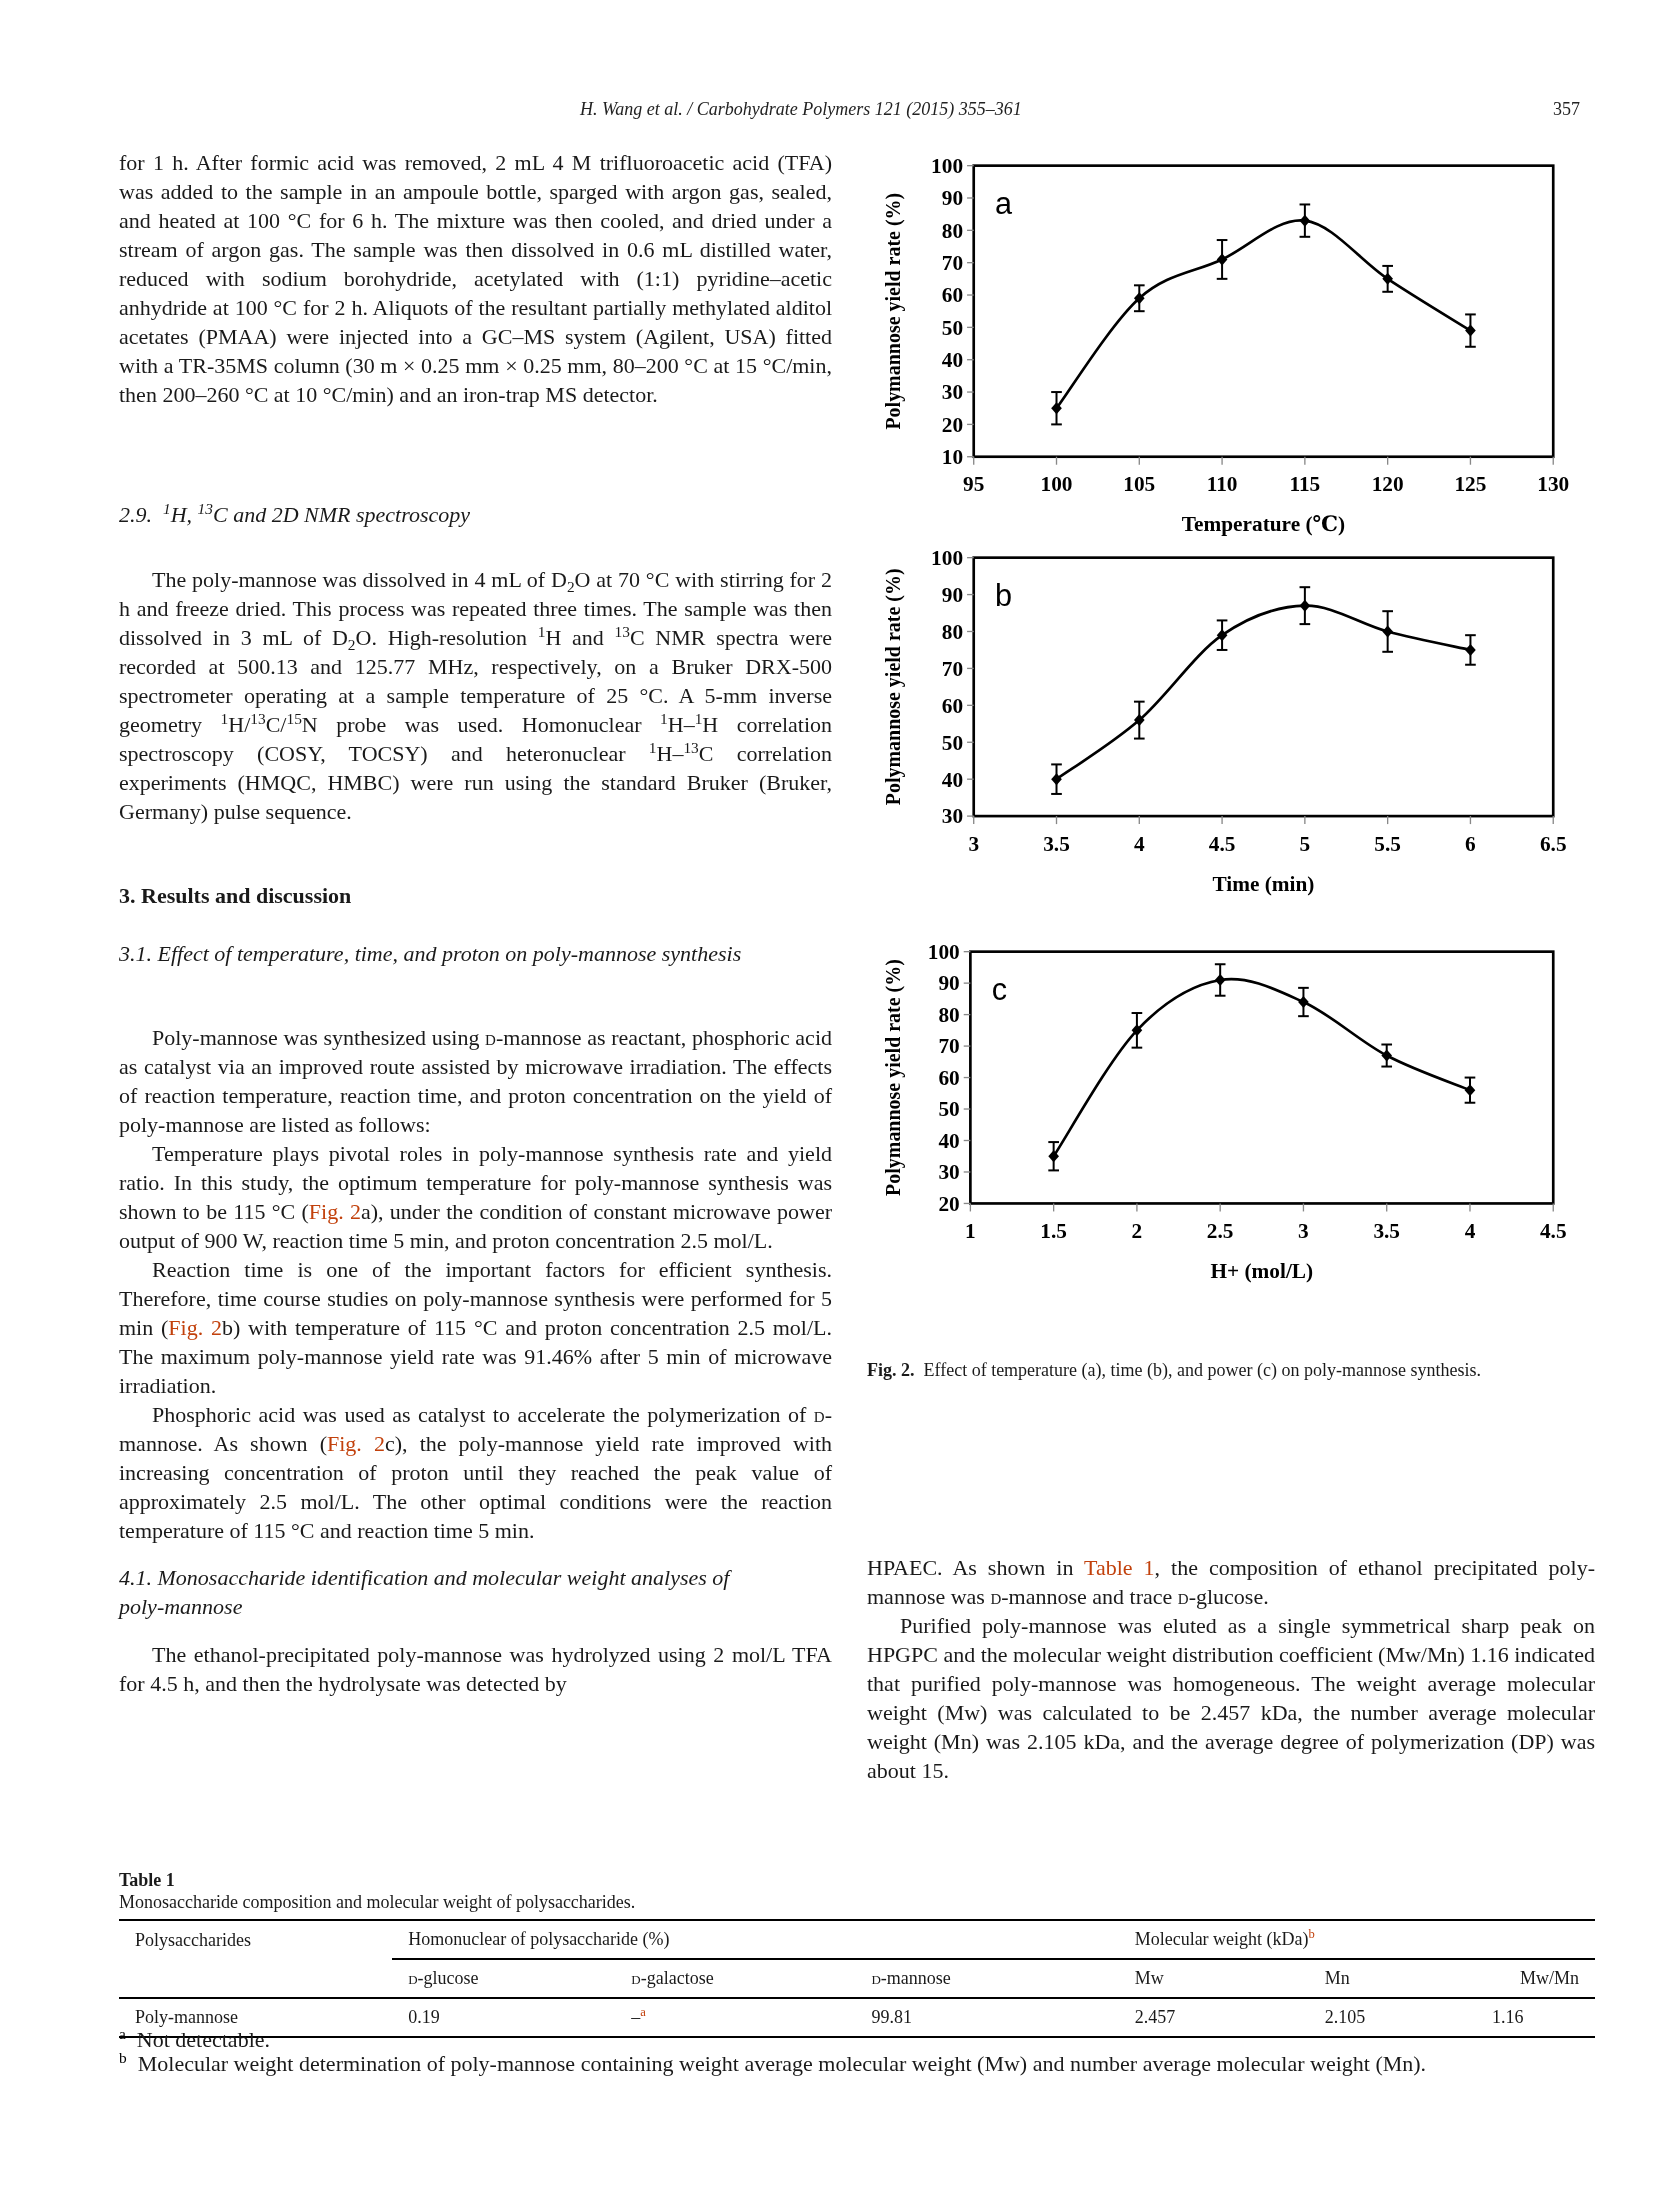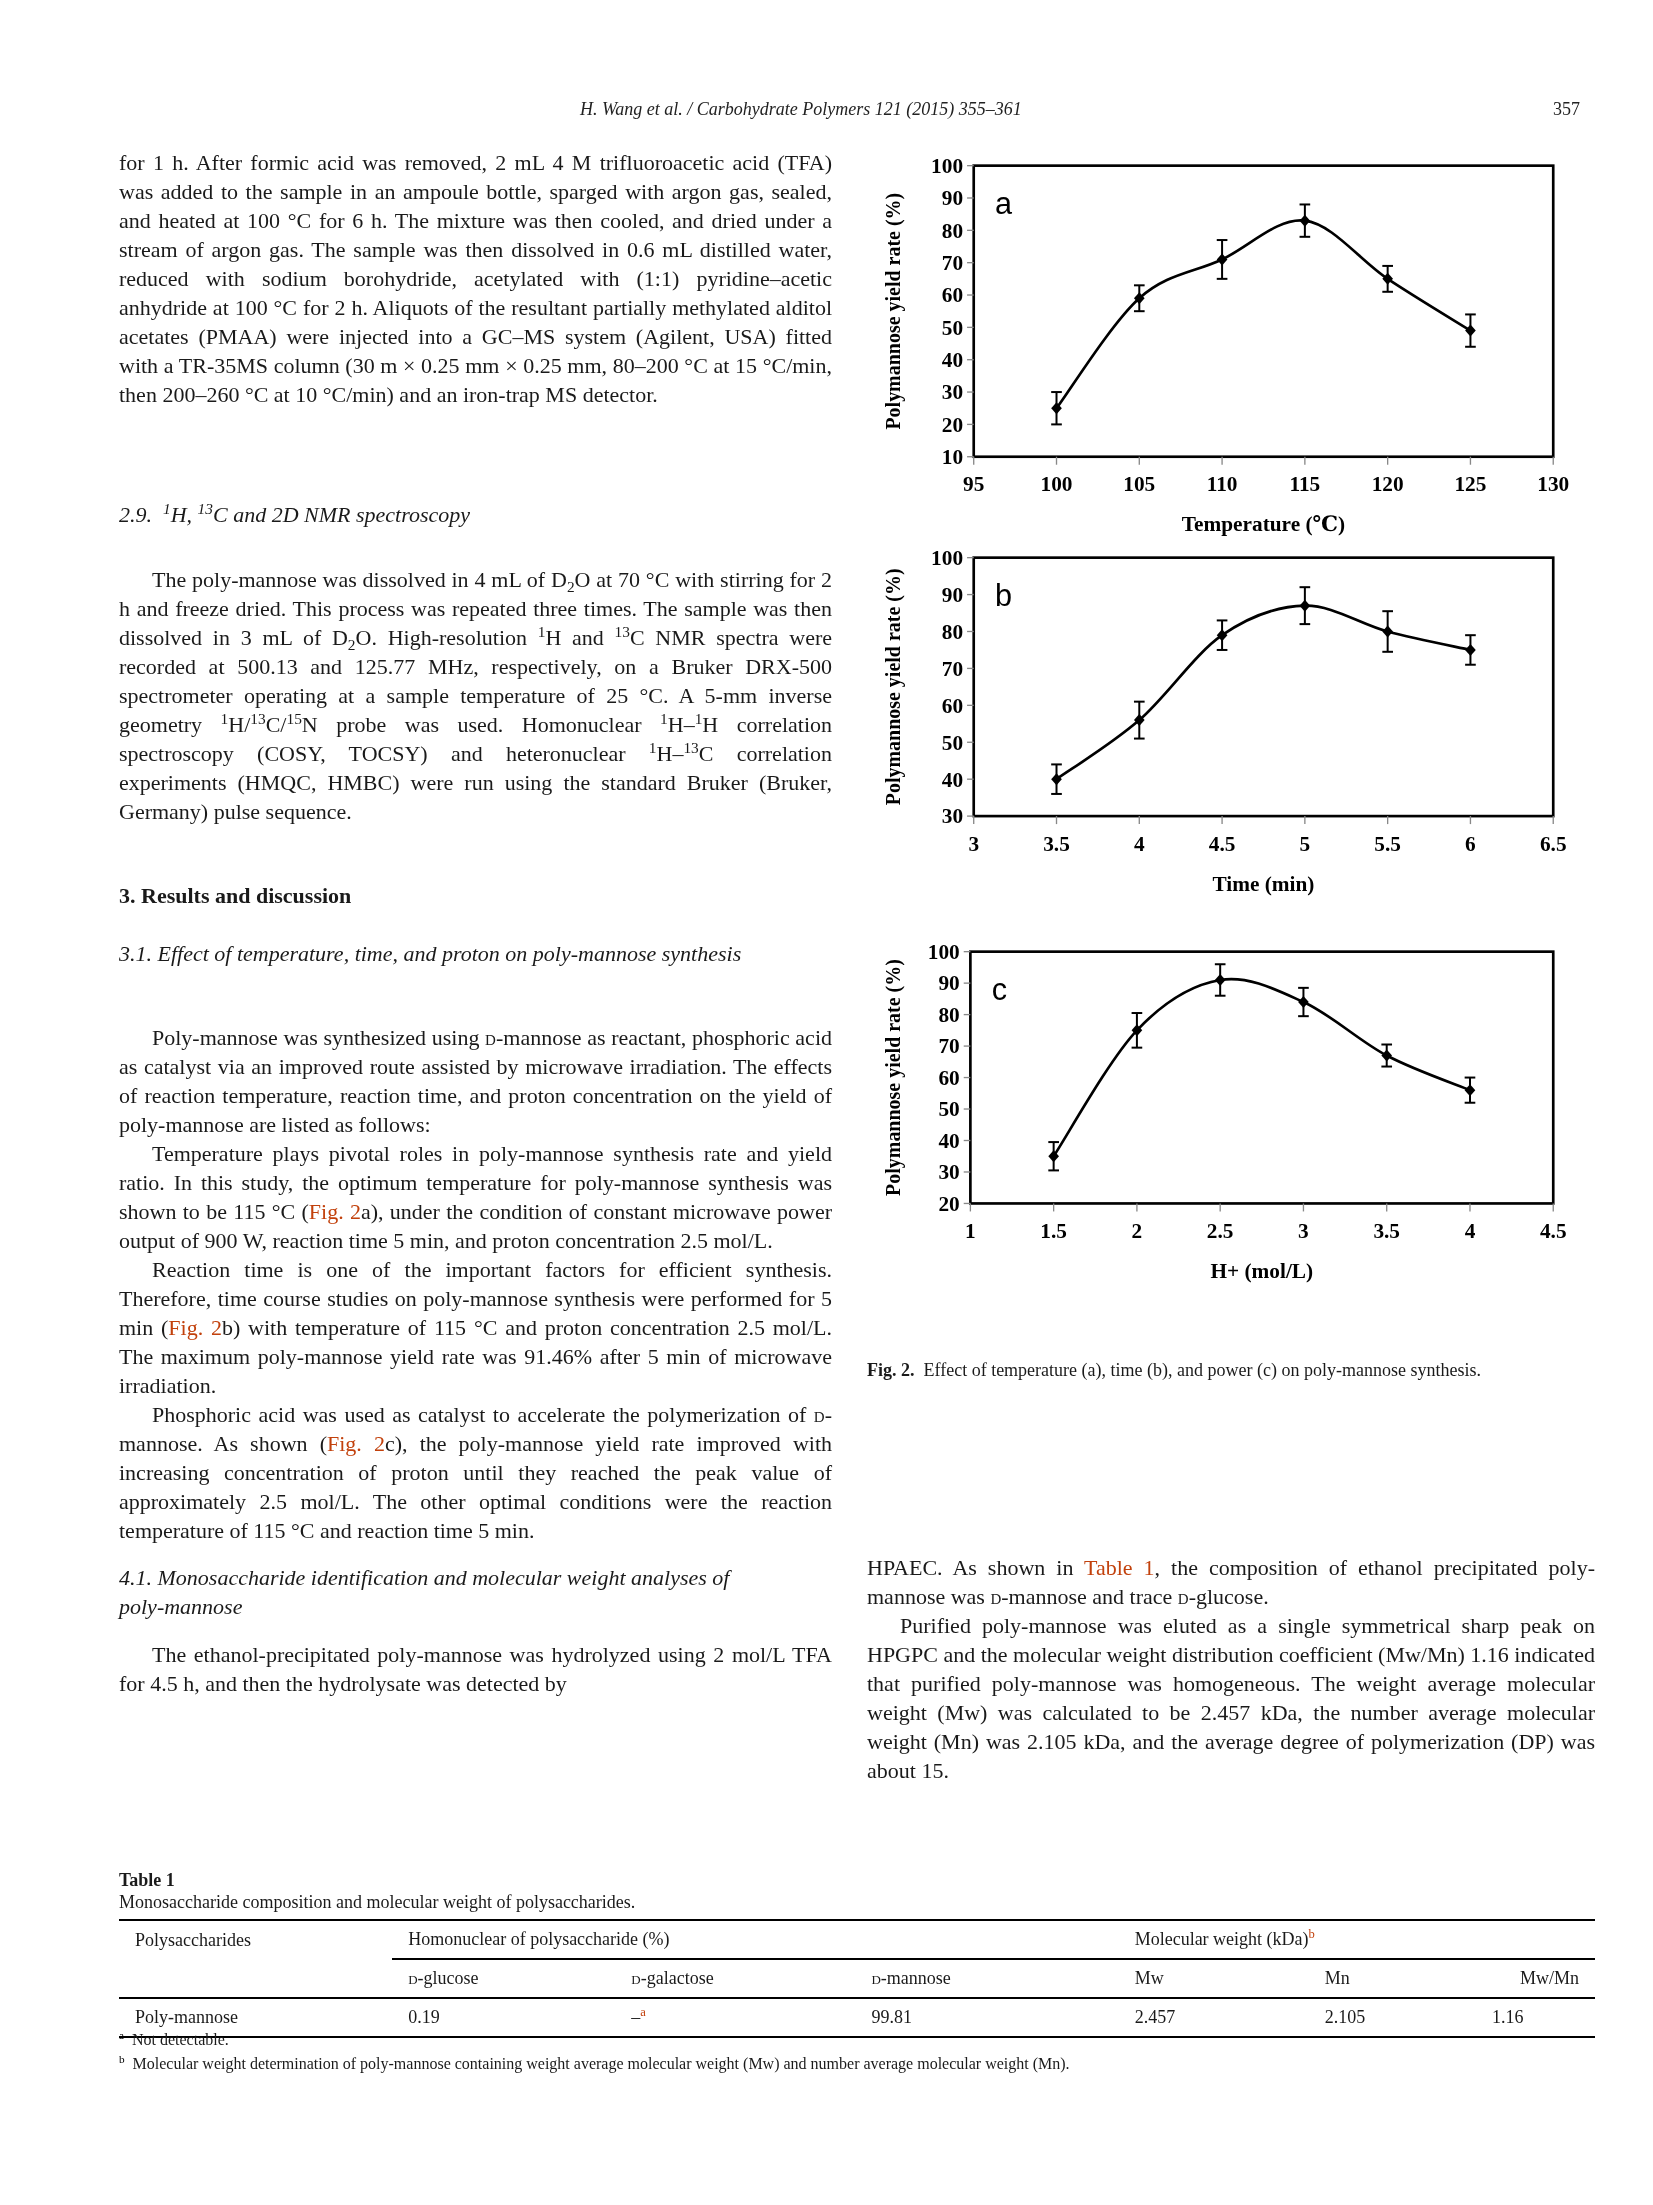--- a/index.html
+++ b/index.html
@@ -24,21 +24,21 @@
   .fig-caption { top:1360px; left:867px; font-size:18px; }
   .fig-caption b { font-weight:bold; }
   .table-title { top:1870px; left:119px; font-size:18px; font-weight:bold; }
   .table-caption { top:1892px; left:119px; font-size:18px; }
   table.data { position:absolute; top:1919px; left:119px; width:1476px; border-collapse:collapse; font-size:18px; }
   table.data td { padding:0 0 0 16px; height:37px; vertical-align:middle; }
   table.data .top-rule td { border-top:2.7px solid #000; }
   table.data .mid-rule td { border-top:2.7px solid #000; }
   table.data .bot-rule td { border-bottom:2.7px solid #000; }
   table.data .sub-rule { border-top:2px solid #000; }
-  .footnotes { top:2028px; left:119px; font-size:16px; line-height:24px; }
+  .footnotes { top:2028px; left:119px; font-size:22px; line-height:24px; }
   .footnotes sup { color:#000; }
 </style>
 </head>
 <body>
 
 <div class="abs running-head">H. Wang et al. / Carbohydrate Polymers 121 (2015) 355–361</div>
 <div class="abs page-num">357</div>
 
 <div class="col left" style="top:148px;">
   <p>for 1 h. After formic acid was removed, 2 mL 4 M trifluoroacetic acid (TFA) was added to the sample in an ampoule bottle, sparged with argon gas, sealed, and heated at 100 °C for 6 h. The mixture was then cooled, and dried under a stream of argon gas. The sample was then dissolved in 0.6 mL distilled water, reduced with sodium borohydride, acetylated with (1:1) pyridine–acetic anhydride at 100 °C for 2 h. Aliquots of the resultant partially methylated alditol acetates (PMAA) were injected into a GC–MS system (Agilent, USA) fitted with a TR-35MS column (30 m × 0.25 mm × 0.25 mm, 80–200 °C at 15 °C/min, then 200–260 °C at 10 °C/min) and an iron-trap MS detector.</p>

